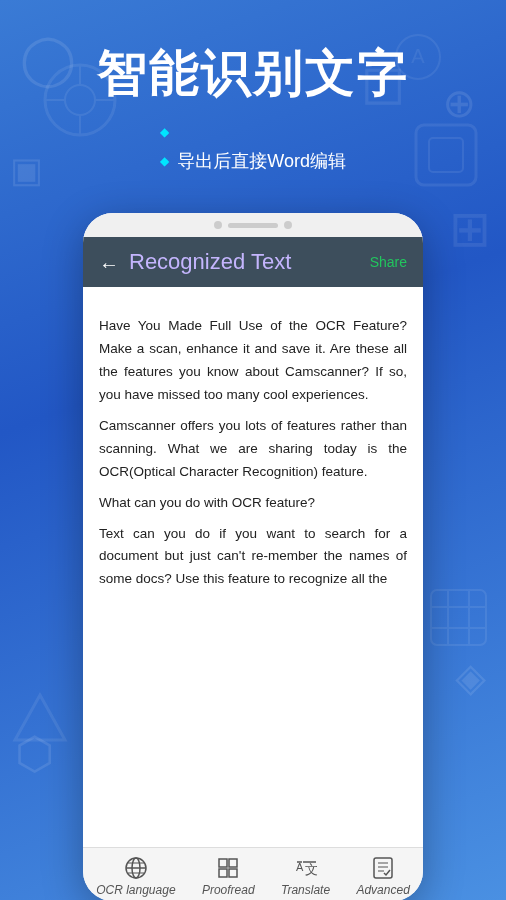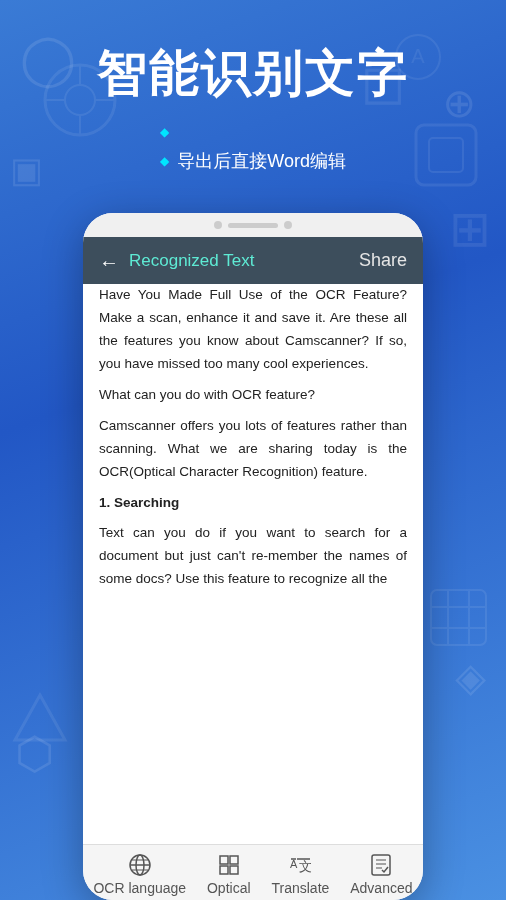--- a/index.html
+++ b/index.html
@@ -100,33 +100,33 @@
     .app-header-left {
       display: flex;
       align-items: center;
       gap: 10px;
     }
     .back-arrow {
       color: #fff;
       font-size: 20px;
     }
     .app-header-title {
-      color: #5eead4;
-      font-size: 17px;
+      color: #c4b5fd;
+      font-size: 22px;
       font-weight: 500;
     }
     .share-btn {
-      color: #e5e5e5;
-      font-size: 18px;
+      color: #22c55e;
+      font-size: 14px;
     }
 
     
     .doc-content {
       background: #fff;
-      padding: 0 16px;
+      padding: 28px 16px;
       font-size: 13.5px;
       line-height: 1.7;
       color: #222;
       height: 560px;
       overflow: hidden;
     }
     .doc-content p {
       margin-bottom: 8px;
       text-align: justify;
     }
@@ -144,22 +144,23 @@
       padding: 8px 0 4px;
     }
     .toolbar-item {
       display: flex;
       flex-direction: column;
       align-items: center;
       gap: 3px;
       cursor: pointer;
     }
     .toolbar-label {
-      font-size: 14px;
+      font-size: 12px;
       color: #555;
+      font-style: italic;
     }
   </style>
 </head>
 <body>
 
 <div class="bg-decorations">
 
   <div style="position:absolute;top:30px;left:20px;opacity:0.1;color:#fff;font-size:50px;">◯</div>
   <div style="position:absolute;top:80px;right:30px;opacity:0.1;color:#fff;font-size:40px;">⊕</div>
   <div style="position:absolute;top:150px;left:10px;opacity:0.1;color:#fff;font-size:35px;">▣</div>
@@ -223,27 +224,24 @@
         <span class="app-header-title">Recognized Text</span>
       </div>
       <span class="share-btn">Share</span>
     </div>
 
     <div class="doc-content">
       <p>
         Have You Made Full Use of the OCR Feature? Make a scan, enhance it and save it. Are these all the features you know about Camscanner? If so, you have missed too many cool experiences.
       </p>
       <p>
+        Camscanner offers you lots of features rather than scanning. What we are sharing today is the OCR(Optical Character Recognition) feature.
+      </p>
+      <p>
         What can you do with OCR feature?
-      </p>
-      <p>
-        Camscanner offers you lots of features rather than scanning. What we are sharing today is the OCR(Optical Character Recognition) feature.
-      </p>
-      <p>
-        <span class="section-number">1. Searching</span>
       </p>
       <p>
         Text can you do if you want to search for a document but just can't re-member the names of some docs? Use this feature to recognize all the
       </p>
     </div>
 
     <div class="bottom-toolbar">
       <div class="toolbar-item">
         <svg width="24" height="24" viewBox="0 0 24 24">
           <circle cx="12" cy="12" r="10" stroke="#555" stroke-width="1.5" fill="none"></circle>
@@ -254,21 +252,21 @@
         </svg>
         <span class="toolbar-label">OCR language</span>
       </div>
       <div class="toolbar-item">
         <svg width="24" height="24" viewBox="0 0 24 24">
           <rect x="3" y="3" width="8" height="8" stroke="#555" stroke-width="1.5" fill="none"></rect>
           <rect x="13" y="3" width="8" height="8" stroke="#555" stroke-width="1.5" fill="none"></rect>
           <rect x="3" y="13" width="8" height="8" stroke="#555" stroke-width="1.5" fill="none"></rect>
           <rect x="13" y="13" width="8" height="8" stroke="#555" stroke-width="1.5" fill="none"></rect>
         </svg>
-        <span class="toolbar-label">Optical</span>
+        <span class="toolbar-label">Proofread</span>
       </div>
       <div class="toolbar-item">
         <svg width="24" height="24" viewBox="0 0 24 24">
           <text x="2" y="15" font-size="11" fill="#555" font-family="Arial">A</text>
           <text x="11" y="18" font-size="13" fill="#555" font-family="Arial">文</text>
           <line x1="9" y1="6" x2="22" y2="6" stroke="#555" stroke-width="1.5"></line>
           <line x1="3" y1="6" x2="8" y2="6" stroke="#555" stroke-width="1.5"></line>
         </svg>
         <span class="toolbar-label">Translate</span>
       </div>

